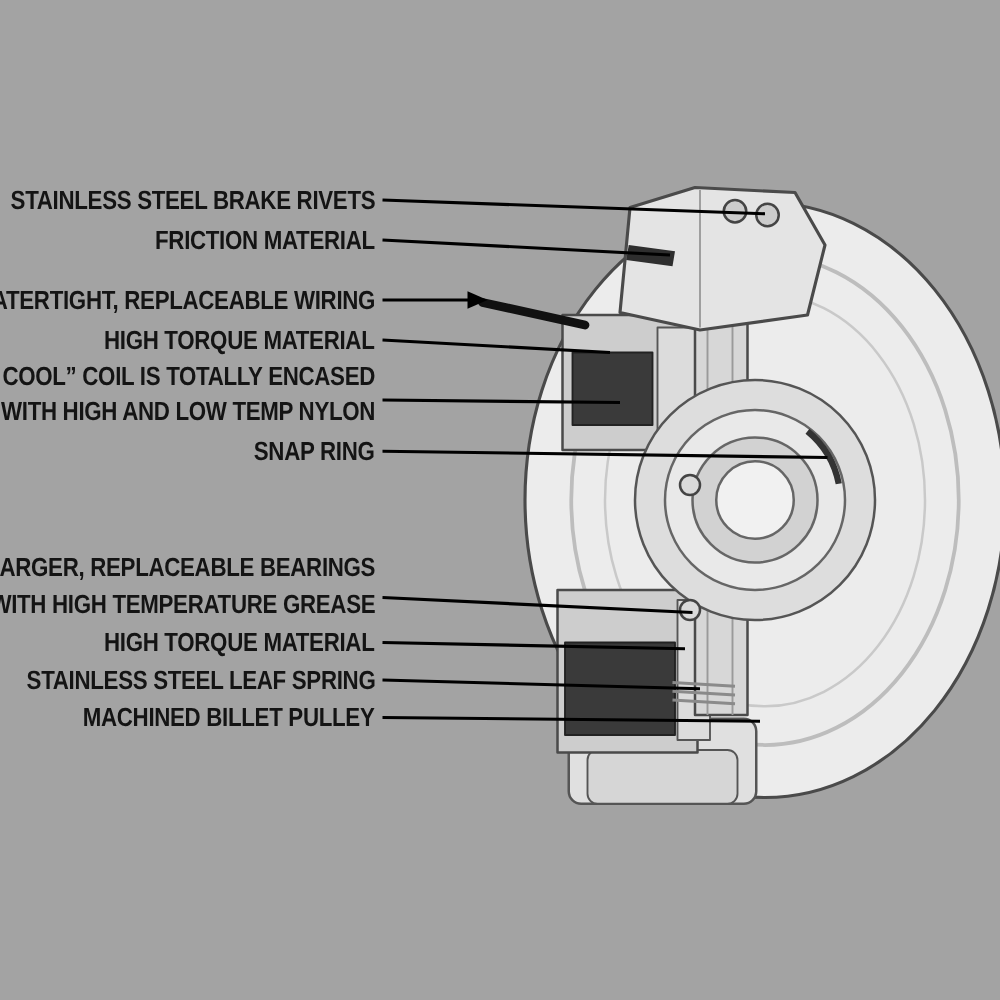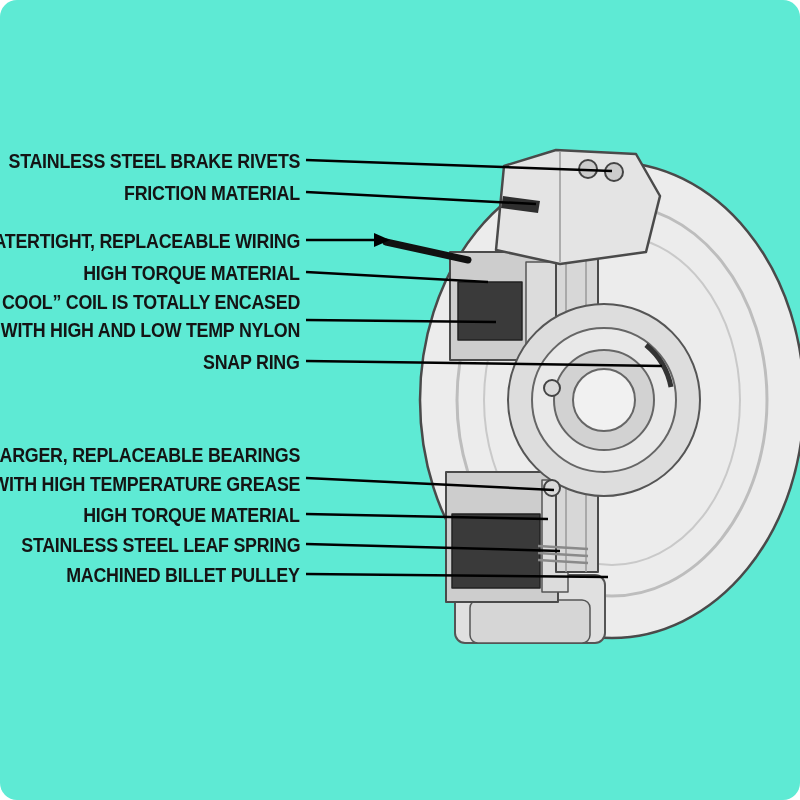--- a/index.html
+++ b/index.html
@@ -1,19 +1,18 @@
 <!DOCTYPE html>
 <html><head>
 <meta charset="utf-8">
 <style>
   html,body{margin:0;padding:0;background:#ffffff;}
   .stage{
-    position:relative;width:800px;height:800px;background:#5eead4;overflow:hidden;
+    position:relative;width:800px;height:800px;background:#a3a3a3;overflow:hidden;
     font-family:"Liberation Sans",sans-serif;
-    border-radius:17px;
   }
   svg.scene{position:absolute;left:0;top:0;display:block;}
   .callout{
     position:absolute;right:500px;white-space:nowrap;
     font-weight:700;font-size:21px;line-height:25px;color:#141414;
     letter-spacing:-0.3px;transform:scaleX(0.85);transform-origin:100% 50%;
     text-align:right;
   }
 </style>
 </head>

